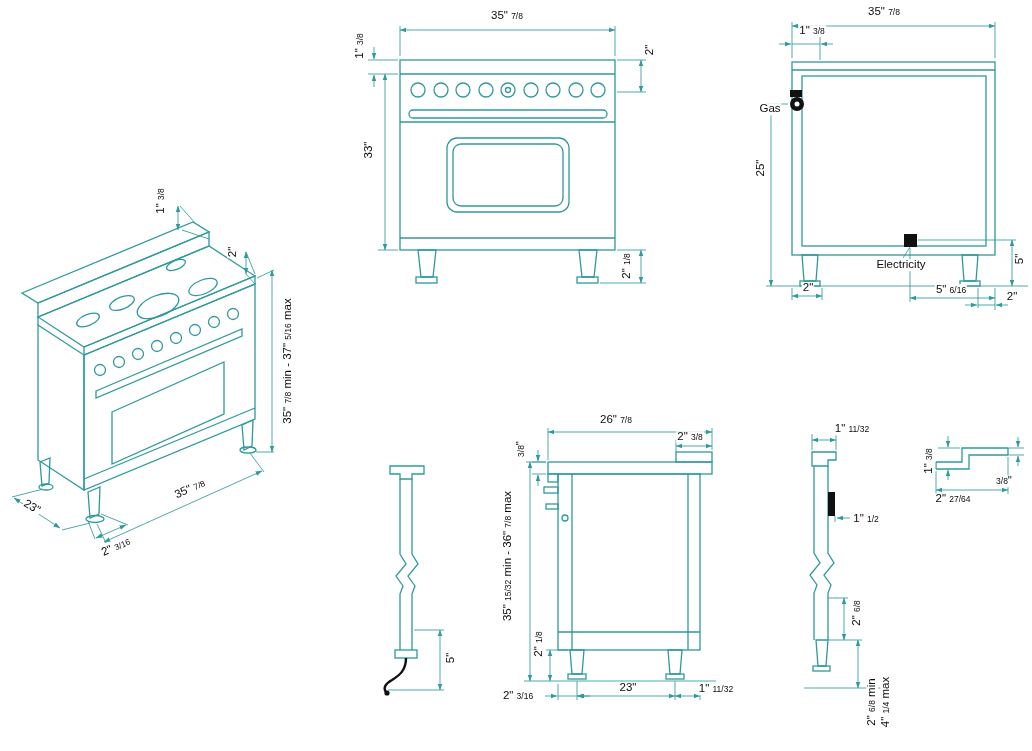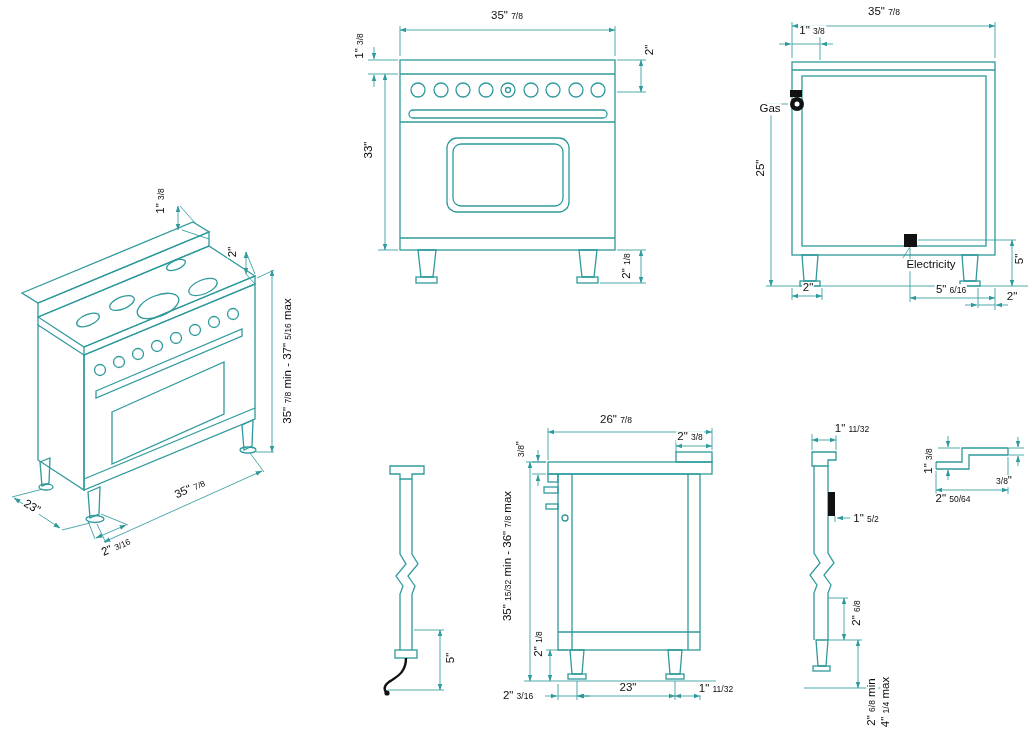--- a/index.html
+++ b/index.html
@@ -264,40 +264,40 @@
   <div class="label" style="left:507px;top:16px">35" <span class="fr">7/8</span></div>
   <div class="label v" style="left:360px;top:46px">1" <span class="fr">3/8</span></div>
   <div class="label v" style="left:650px;top:50px">2"</div>
   <div class="label v" style="left:369px;top:150px">33"</div>
   <div class="label v" style="left:627px;top:266px">2" <span class="fr">1/8</span></div>
 
   <div class="label" style="left:884px;top:12px">35" <span class="fr">7/8</span></div>
   <div class="label" style="left:812px;top:31px">1" <span class="fr">3/8</span></div>
   <div class="label" style="left:770px;top:109px">Gas</div>
   <div class="label v" style="left:761px;top:168px">25"</div>
-  <div class="label" style="left:931px;top:265px">Electricity</div>
+  <div class="label" style="left:901px;top:265px">Electricity</div>
   <div class="label" style="left:808px;top:288px">2"</div>
   <div class="label" style="left:951px;top:290px">5" <span class="fr">6/16</span></div>
   <div class="label v" style="left:1020px;top:259px">5"</div>
   <div class="label" style="left:1012px;top:297px">2"</div>
 
   <div class="label v" style="left:451px;top:658px">5"</div>
 
   <div class="label" style="left:616px;top:420px">26" <span class="fr">7/8</span></div>
   <div class="label" style="left:690px;top:437px">2" <span class="fr">3/8</span></div>
   <div class="label v" style="left:521px;top:449px"><span class="fr">3/8</span>"</div>
   <div class="label v" style="left:508px;top:556px">35" <span class="fr">15/32</span> min - 36" <span class="fr">7/8</span> max</div>
   <div class="label v" style="left:539px;top:644px">2" <span class="fr">1/8</span></div>
   <div class="label" style="left:518px;top:696px">2" <span class="fr">3/16</span></div>
   <div class="label" style="left:628px;top:688px">23"</div>
   <div class="label" style="left:716px;top:689px">1" <span class="fr">11/32</span></div>
 
   <div class="label" style="left:852px;top:429px">1" <span class="fr">11/32</span></div>
-  <div class="label" style="left:866px;top:519px">1" <span class="fr">5/2</span></div>
+  <div class="label" style="left:866px;top:519px">1" <span class="fr">1/2</span></div>
   <div class="label v" style="left:857px;top:613px">2" <span class="fr">6/8</span></div>
   <div class="label v" style="left:872px;top:702px">2" <span class="fr">6/8</span> min</div>
   <div class="label v" style="left:886px;top:702px">4" <span class="fr">1/4</span> max</div>
 
   <div class="label v" style="left:929px;top:461px">1" <span class="fr">3/8</span></div>
   <div class="label" style="left:1004px;top:481px"><span class="fr">3/8</span>"</div>
-  <div class="label" style="left:953px;top:499px">2" <span class="fr">50/64</span></div>
+  <div class="label" style="left:953px;top:499px">2" <span class="fr">27/64</span></div>
 
 </div>
 
 </body></html>

